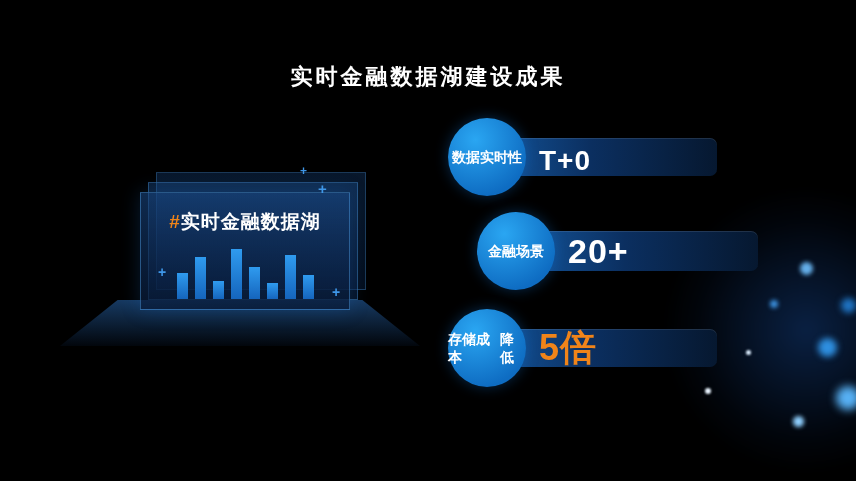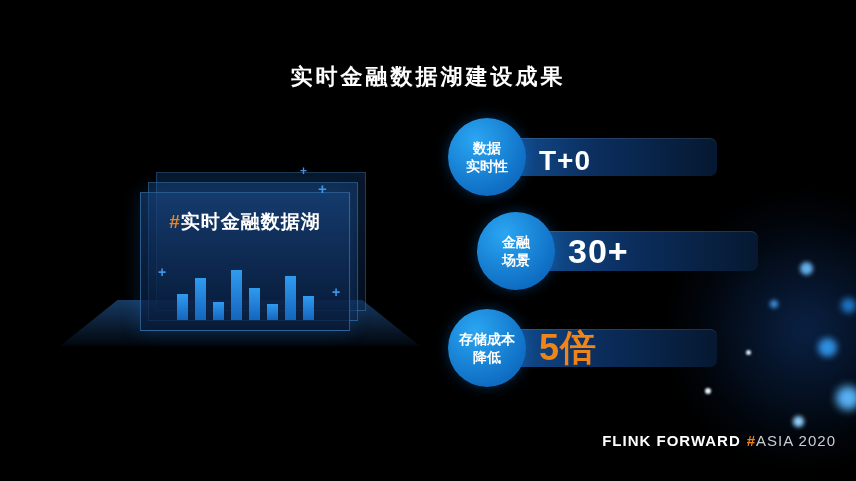--- a/index.html
+++ b/index.html
@@ -32,21 +32,21 @@
   .bk8 { left:770px; top:300px; width:8px; height:8px; background:#3c92e2; filter:blur(2px); }
 
   
   .figure { position:absolute; left:60px; top:158px; width:360px; height:200px; }
   .platform {
     position:absolute; left:0; top:142px; width:360px; height:46px;
     clip-path:polygon(16% 0%, 84% 0%, 100% 100%, 0% 100%);
     background:linear-gradient(180deg, rgba(45,115,195,0.50), rgba(15,50,100,0.12));
   }
   .panel {
-    position:absolute; width:210px; height:139px;
+    position:absolute; width:210px; height:118px;
     background:linear-gradient(180deg, rgba(28,78,140,0.45), rgba(10,32,68,0.60));
     border:1px solid rgba(80,160,230,0.45);
   }
   .panel-back  { left:96px; top:14px; opacity:.7; }
   .panel-mid   { left:88px; top:24px; opacity:.85; }
   .panel-front { left:80px; top:34px;
     background:linear-gradient(180deg, rgba(24,70,130,0.60), rgba(8,26,56,0.75));
     box-shadow:0 0 18px rgba(30,110,200,0.25); }
   .panel-label {
     position:absolute; top:16px; left:0; right:0; text-align:center;
@@ -70,21 +70,21 @@
 
   
   .metrics { position:absolute; left:448px; top:118px; width:330px; height:300px; }
   .metric-row { position:absolute; height:80px; }
   .m1 { top:0;    left:0; }
   .m2 { top:94px; left:29px; }
   .m3 { top:191px;left:0; }
   .metric-circle {
     position:absolute; left:0; top:0; width:78px; height:78px; border-radius:50%;
     background:radial-gradient(circle at 35% 28%, #2aa6f2, #0e6cc2 75%);
-    display:flex; flex-direction:column; align-items:center; justify-content:center;
+    display:flex; flex-direction:row; align-items:center; justify-content:center;
     color:#ffffff; font-size:14px; font-weight:700; line-height:1.3; z-index:2;
     box-shadow:0 0 14px rgba(20,120,220,0.35);
   }
   .metric-bar {
     position:absolute; left:39px; top:20px; height:38px; width:230px;
     border-radius:7px; z-index:1;
     background:linear-gradient(90deg, #14569c 0%, #0b2f60 45%, #061830 100%);
     box-shadow:inset 0 1px 0 rgba(255,255,255,0.10);
     display:flex; align-items:center; padding-left:52px;
   }
@@ -152,37 +152,34 @@
         <span class="metric-value" style="color: rgb(255, 255, 255); margin-top: 8px;">T+0</span>
       </div>
       <div class="metric-circle">
         <span>数据</span>
         <span>实时性</span>
       </div>
     </div>
 
     <div class="metric-row m2">
       <div class="metric-bar">
-        <span class="metric-value" style="color: rgb(255, 255, 255);">30+</span>
+        <span class="metric-value" style="color: rgb(255, 255, 255);">20+</span>
       </div>
       <div class="metric-circle">
         <span>金融</span>
         <span>场景</span>
       </div>
     </div>
 
     <div class="metric-row m3">
       <div class="metric-bar">
         <span class="metric-value" style="color: rgb(240, 132, 25);">5倍</span>
       </div>
       <div class="metric-circle">
         <span>存储成本</span>
         <span>降低</span>
       </div>
     </div>
 
   </div>
 
-  <div class="footer">
-    <span class="brand">FLINK FORWARD</span><span class="hash">#</span><span class="suffix">ASIA 2020</span>
-  </div>
 
 </div>
 
 </body></html>

